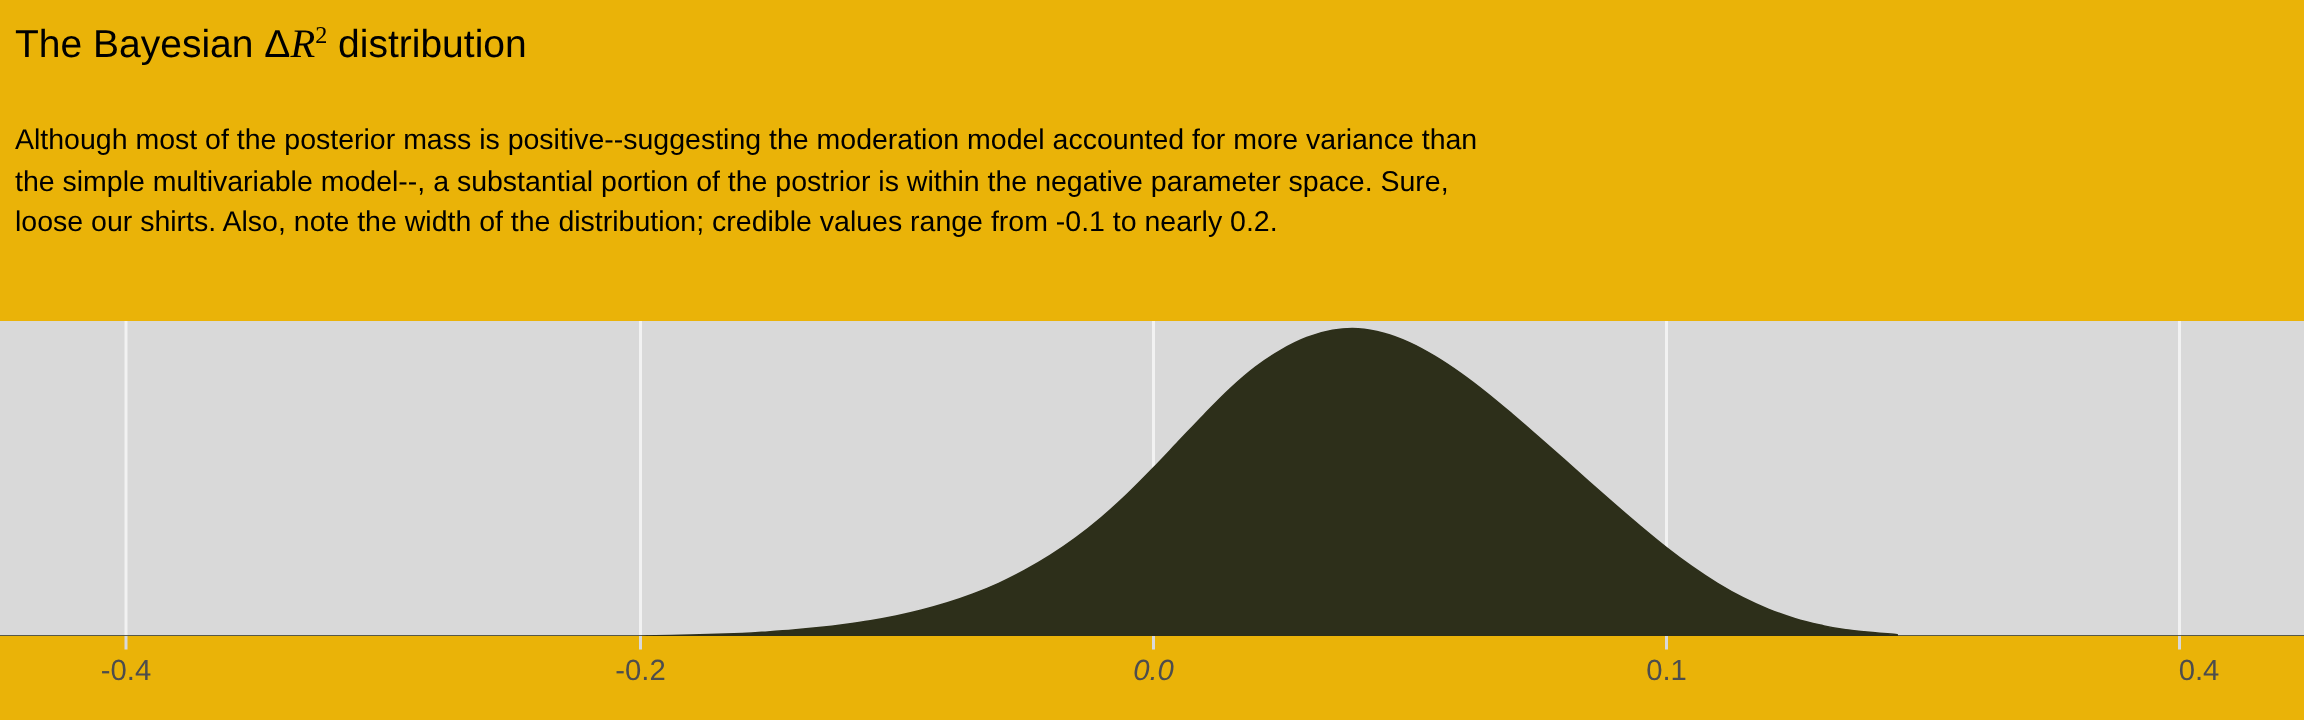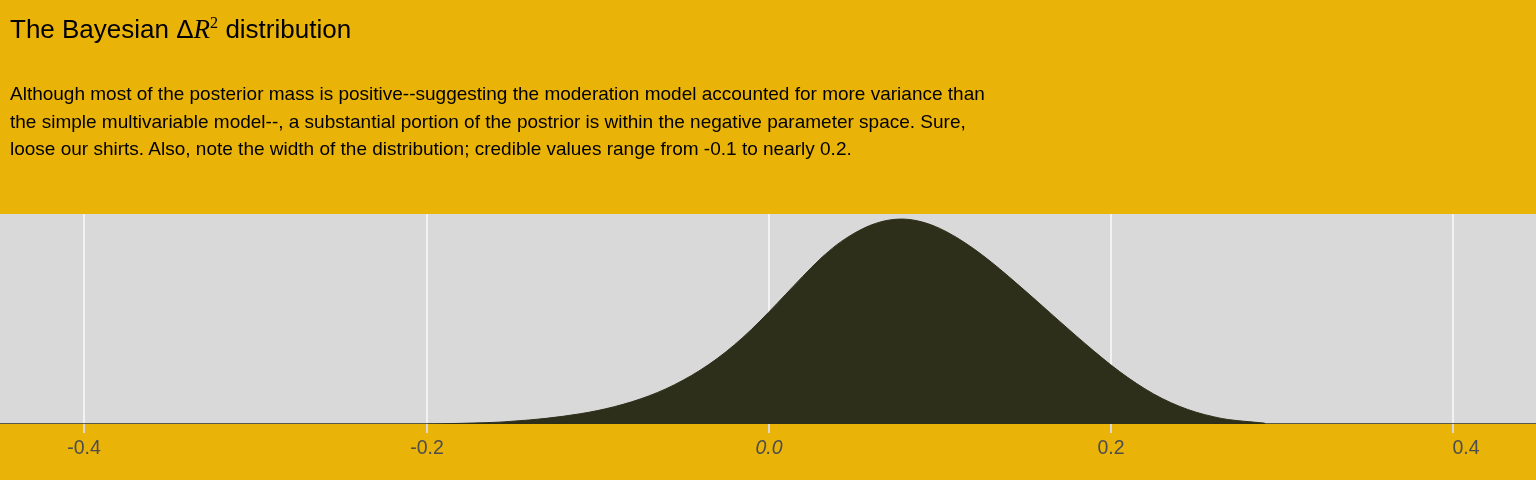--- a/index.html
+++ b/index.html
@@ -153,17 +153,17 @@
       <div class="tick-mark" style="left: 426px;"></div>
       <div class="tick-mark" style="left: 768px;"></div>
       <div class="tick-mark" style="left: 1110px;"></div>
       <div class="tick-mark" style="left: 1452px;"></div>
     </div>
 
   <div id="axis-labels">
       <div class="axis-label" style="left: 84px; color: rgb(77, 77, 77);">-0.4</div>
       <div class="axis-label" style="left: 427px; color: rgb(77, 77, 77);">-0.2</div>
       <div class="axis-label" style="left: 769px; color: rgb(77, 77, 77); font-style: italic;">0.0</div>
-      <div class="axis-label" style="left: 1111px; color: rgb(77, 77, 77);">0.2</div>
+      <div class="axis-label" style="left: 1111px; color: rgb(77, 77, 77);">0.1</div>
       <div class="axis-label" style="left: 1466px; color: rgb(77, 77, 77);">0.4</div>
     </div>
 
 </div>
 
 </body></html>

